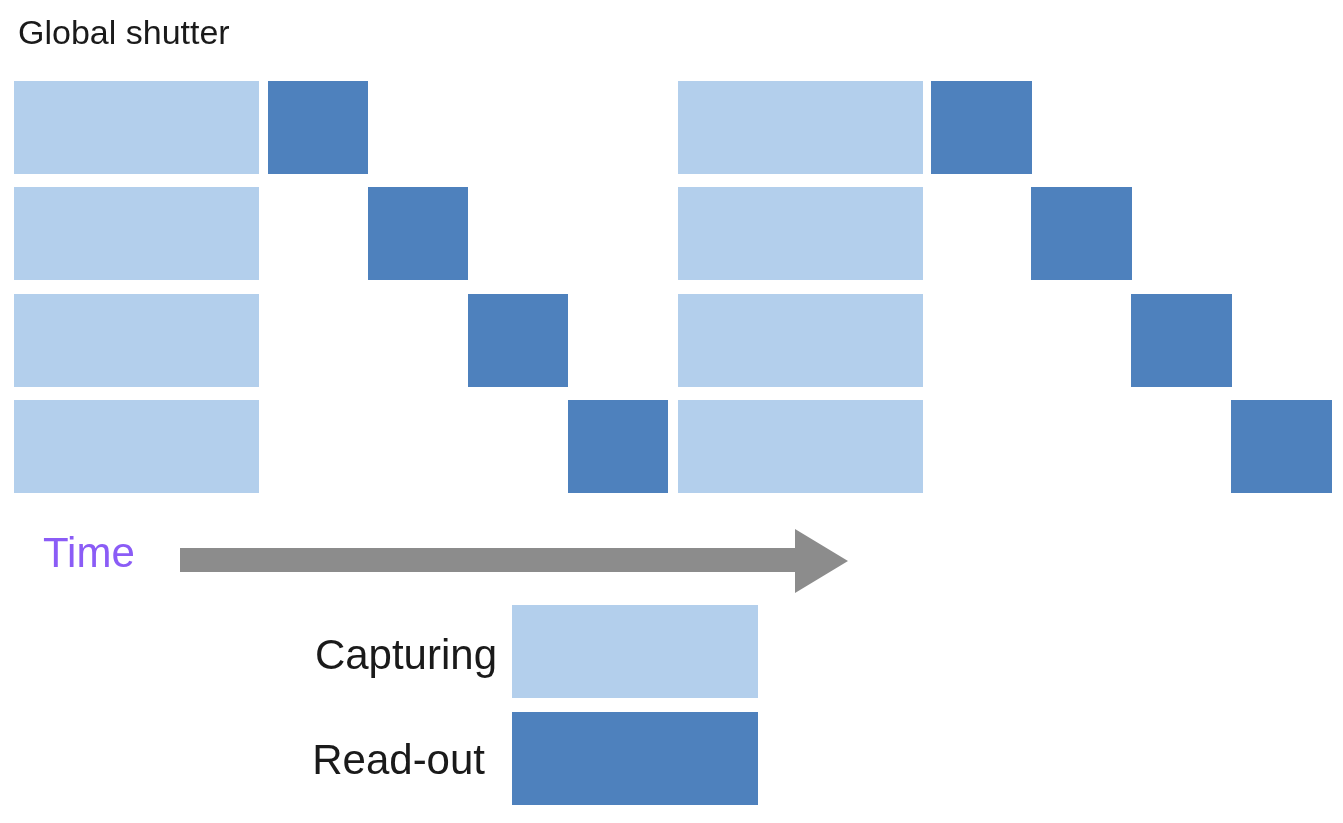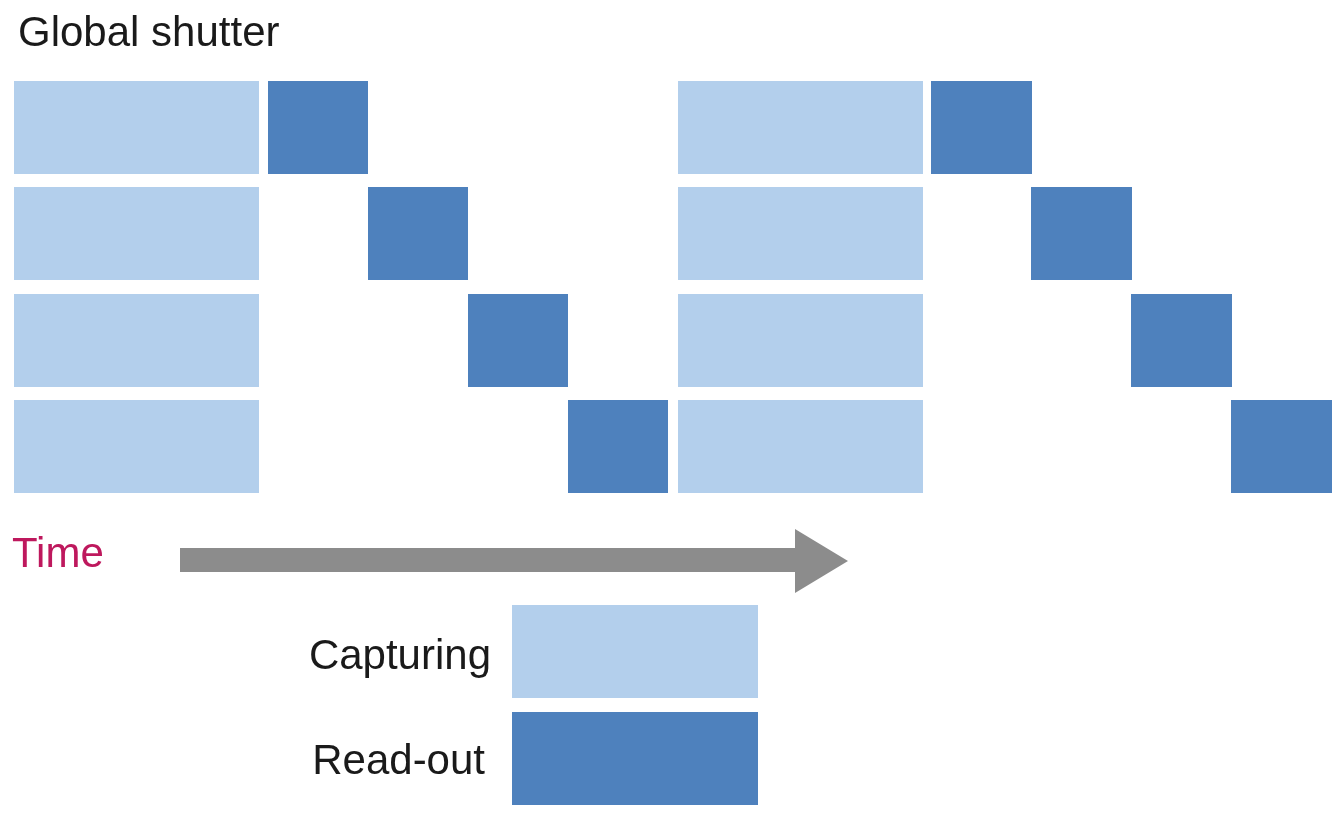--- a/index.html
+++ b/index.html
@@ -12,21 +12,21 @@
     width: 1343px;
     height: 823px;
     background: #ffffff;
     overflow: hidden;
     font-family: "Liberation Sans", sans-serif;
   }
   .title {
     position: absolute;
     left: 18px;
     top: 6px;
-    font-size: 42px;
+    font-size: 34px;
     line-height: 52px;
     color: #1a1a1a;
     white-space: nowrap;
     font-weight: 400;
   }
   .bar {
     position: absolute;
   }
   .bar.capture {
     background: #b3cfec;
@@ -85,25 +85,25 @@
       <div class="bar readout" style="left: 268px; top: 81px; width: 100px; height: 93px; background: rgb(78, 129, 189);"></div>
       <div class="bar readout" style="left: 368px; top: 187px; width: 100px; height: 93px; background: rgb(78, 129, 189);"></div>
       <div class="bar readout" style="left: 468px; top: 294px; width: 100px; height: 93px; background: rgb(78, 129, 189);"></div>
       <div class="bar readout" style="left: 568px; top: 400px; width: 100px; height: 93px; background: rgb(78, 129, 189);"></div>
       <div class="bar readout" style="left: 931px; top: 81px; width: 101px; height: 93px; background: rgb(78, 129, 189);"></div>
       <div class="bar readout" style="left: 1031px; top: 187px; width: 101px; height: 93px; background: rgb(78, 129, 189);"></div>
       <div class="bar readout" style="left: 1131px; top: 294px; width: 101px; height: 93px; background: rgb(78, 129, 189);"></div>
       <div class="bar readout" style="left: 1231px; top: 400px; width: 101px; height: 93px; background: rgb(78, 129, 189);"></div>
     </div>
 
-  <div class="time-label" style="color: #be185d;">Time</div>
+  <div class="time-label" style="color: #8b5cf6; margin-left: 31px;">Time</div>
 
   <svg class="time-arrow" viewBox="0 0 670 70" preserveAspectRatio="none" aria-hidden="true">
     <polygon id="arrow-shape" points="0,22 615,22 615,3 668,35 615,67 615,46 0,46" fill="#8c8c8c"></polygon>
   </svg>
 
-  <div class="legend-label" style="left: 191px; top: 630px; color: rgb(26, 26, 26);">Capturing</div>
+  <div class="legend-label" style="left: 197px; top: 630px; color: rgb(26, 26, 26);">Capturing</div>
   <div class="legend-swatch" style="top:605px; background:#b3cfec;"></div>
 
   <div class="legend-label" style="left: 185px; top: 735px; color: rgb(26, 26, 26);">Read-out</div>
   <div class="legend-swatch" style="top:712px; background:#4e81bd;"></div>
 
 </div>
 
 </body></html>

